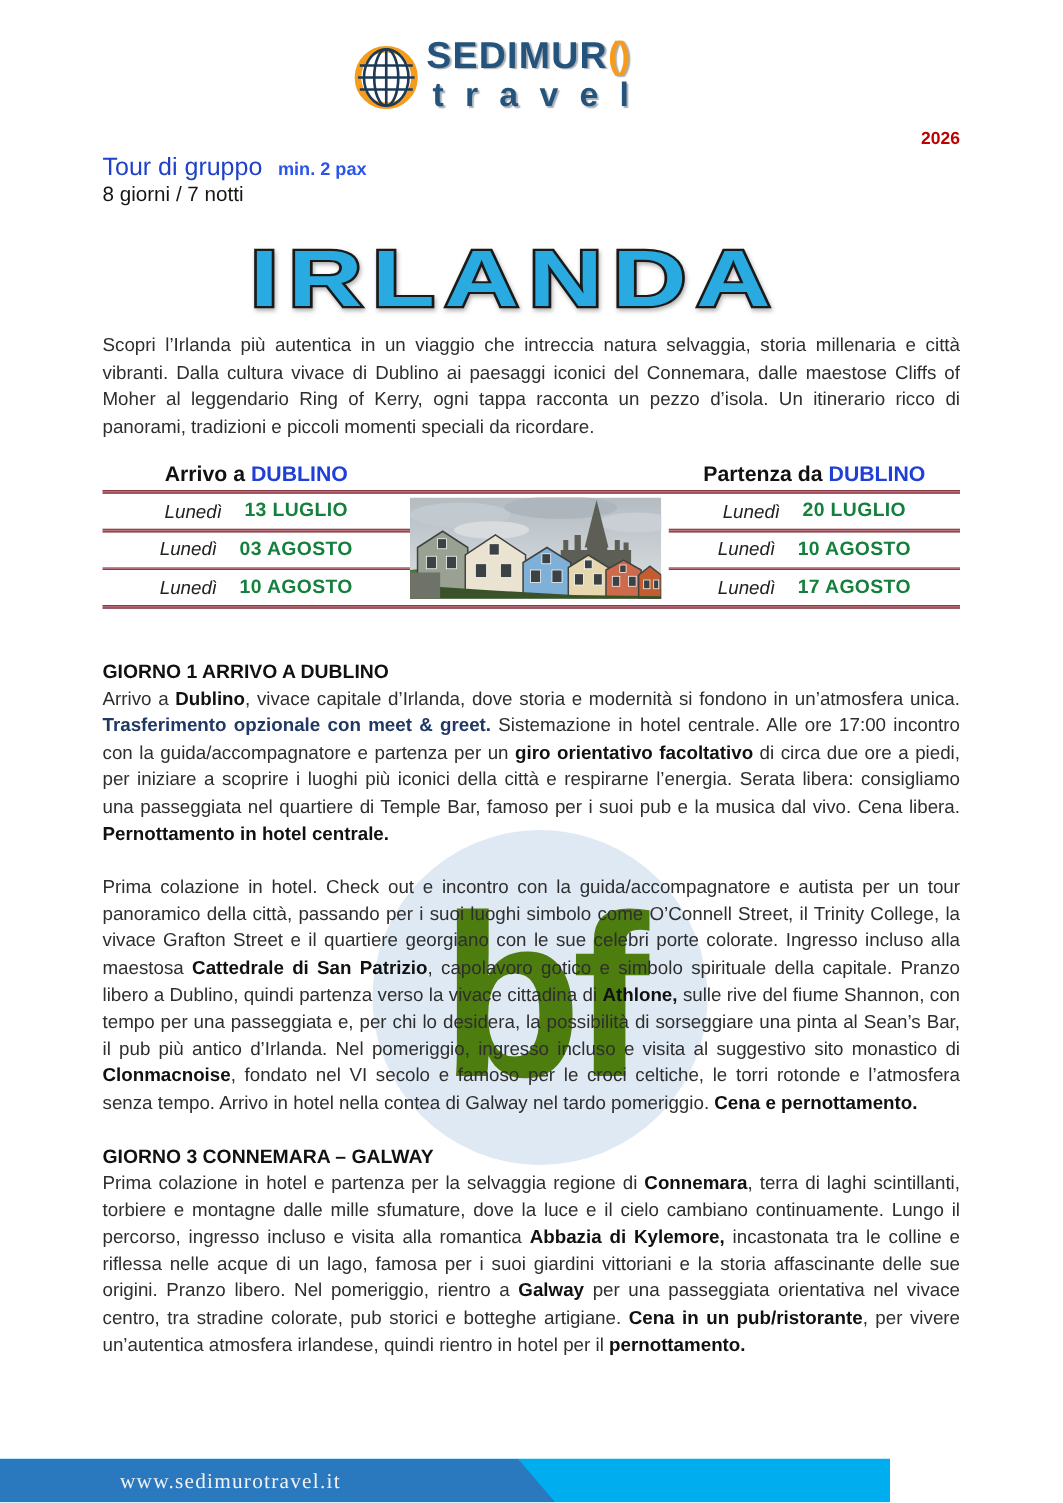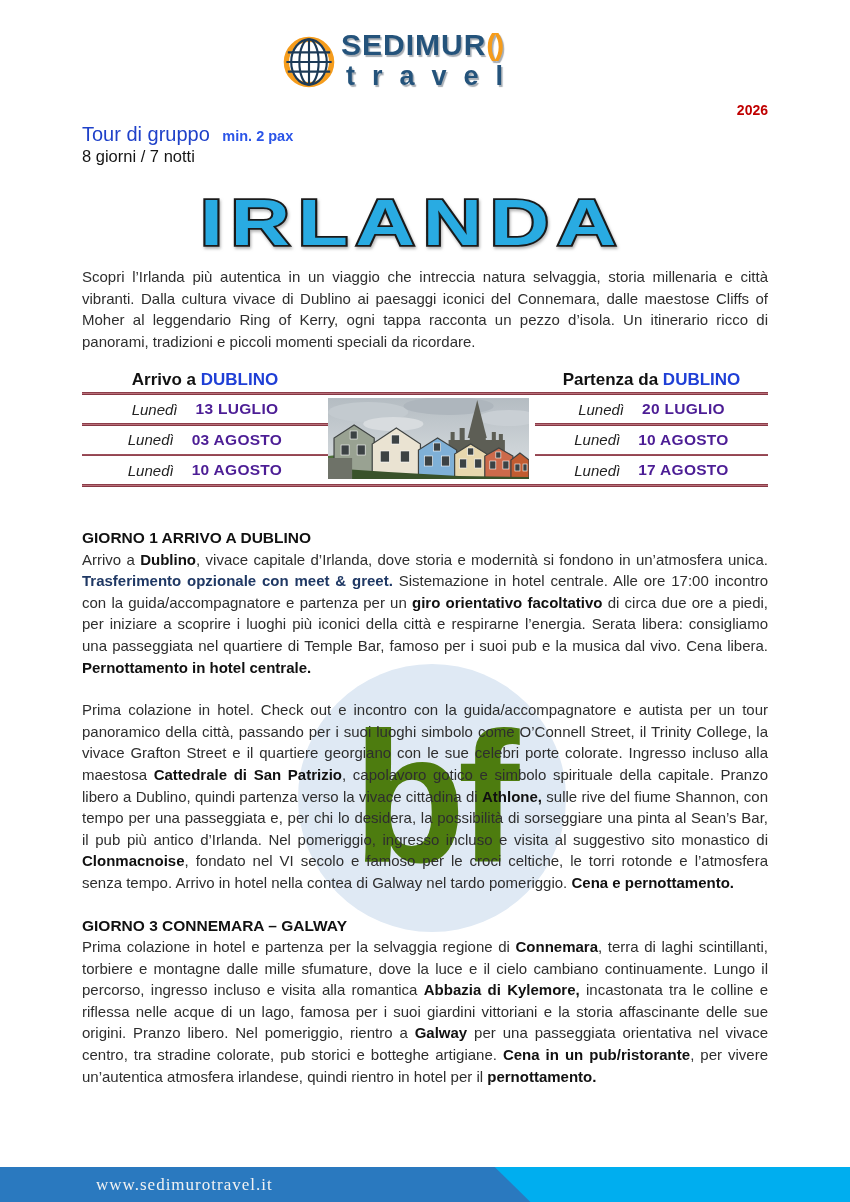--- a/index.html
+++ b/index.html
@@ -40,38 +40,38 @@
   .sched-body{position:relative;}
   .hrule{height:3px;background:linear-gradient(#6d1b29,#c07781 45%,#6d1b29);}
   .sched-cols{display:flex;}
   .col{display:flex;flex-direction:column;}
   .col-left{width:246px;}
   .col-mid{width:207px;}
   .col-right{flex:1;}
   .date-row{height:28px;display:flex;align-items:center;justify-content:center;}
   .inrule{height:2.5px;background:linear-gradient(#6d1b29,#c07781 45%,#6d1b29);}
   .dow{font-style:italic;font-size:15px;color:#222;}
-  .date{font-weight:bold;font-size:15.5px;margin-left:18px;letter-spacing:0.3px;color:#4c1d95;}
+  .date{font-weight:bold;font-size:15.5px;margin-left:18px;letter-spacing:0.3px;color:#15803d;}
   .photo{position:absolute;left:246px;top:6px;width:201px;height:81px;}
 
   
   .days{position:absolute;top:527px;left:82px;width:686px;z-index:2;}
   .day{margin-bottom:21px;}
   .day h3{margin:0;font-size:15.5px;line-height:21.6px;color:#111;}
   .day p{margin:0;text-align:justify;font-size:15px;line-height:21.6px;}
   .seg-b{font-weight:bold;color:#111;}
   .seg-bb{font-weight:bold;color:#1F3864;}
 
   
   .watermark{position:absolute;left:298px;top:664px;width:268px;height:268px;border-radius:50%;
              background:#dfe9f4;z-index:0;display:flex;align-items:center;justify-content:center;overflow:hidden;}
   .watermark span{font-size:185px;font-weight:bold;color:#4d7c0f;letter-spacing:-8px;}
 
   
-  .footer{position:absolute;bottom:0;left:0;width:850px;height:35px;background:#00AEEF;z-index:3;}
+  .footer{position:absolute;bottom:0;left:0;width:712px;height:35px;background:#00AEEF;z-index:3;}
   .footer-dark{position:absolute;top:0;left:0;width:100%;height:100%;background:#2A79BF;
                clip-path:polygon(0 0,58.2% 0,62.4% 100%,0 100%);}
   .footer-url{position:absolute;left:96px;top:0;line-height:35px;color:#f2f2f2;
               font-family:"Liberation Serif",serif;font-size:17px;letter-spacing:1px;z-index:1;}
 </style>
 </head>
 <body>
 
 <div class="page">
 

